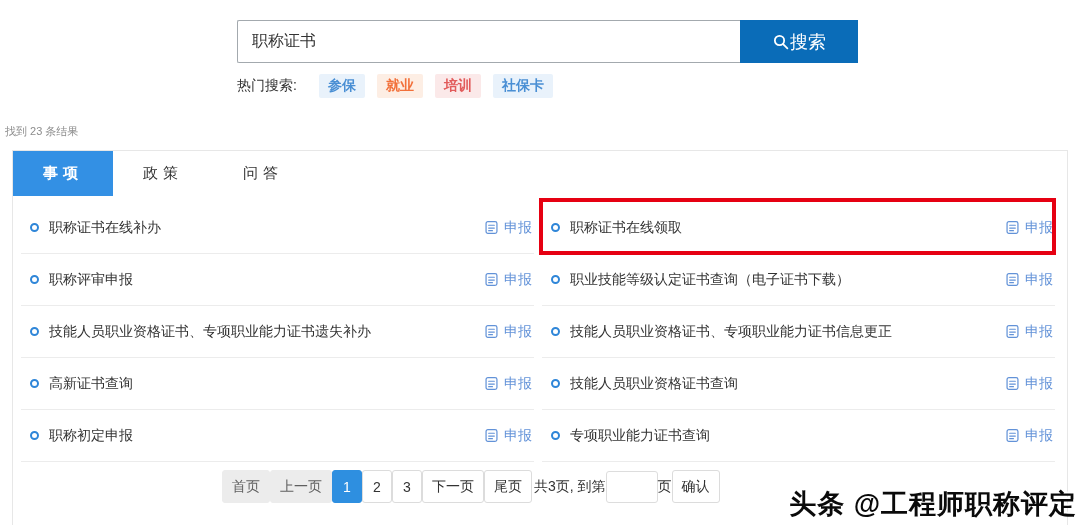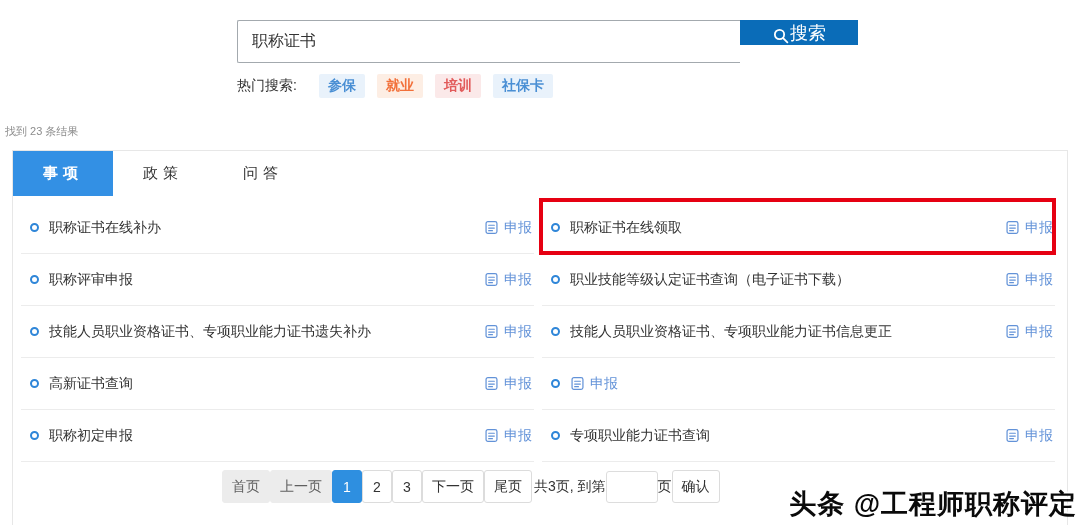--- a/index.html
+++ b/index.html
@@ -3,22 +3,22 @@
 <meta charset="utf-8">
 <style>
   * { margin: 0; padding: 0; box-sizing: border-box; }
   html, body { width: 1080px; height: 525px; background: #fff; overflow: hidden;
     font-family: "Liberation Sans", "DejaVu Sans", sans-serif; }
 
   
   .search-row { position: absolute; left: 237px; top: 20px; display: flex; }
   .search-input { width: 503px; height: 43px; border: 1px solid #a3a9ae; border-right: none;
     font-size: 16px; color: #333; padding: 16px 14px; outline: none; border-radius: 2px 0 0 2px; }
-  .search-btn { width: 118px; height: 25px; background: var(--search-btn, #0a6cb8); color: #fff;
-    border: none; font-size: 18px; display: flex; align-items: flex-end; justify-content: center;
+  .search-btn { width: 118px; height: 43px; background: var(--search-btn, #0a6cb8); color: #fff;
+    border: none; font-size: 18px; display: flex; align-items: center; justify-content: center;
     cursor: pointer; }
   .search-btn svg { width: 18px; height: 18px; }
 
   .hot-row { position: absolute; left: 237px; top: 74px; display: flex; align-items: center;
     font-size: 14px; color: #333; }
   .hot-label { margin-right: 22px; }
   .hot-tag { display: inline-block; padding: 3px 9px; margin-right: 12px; font-size: 14px;
     border-radius: 2px; cursor: pointer; font-weight: bold; }
 
   
@@ -195,20 +195,21 @@
               <rect x="2.2" y="1.8" width="11.6" height="12.4" rx="2"></rect>
               <line x1="5" y1="5.6" x2="11" y2="5.6"></line>
               <line x1="5" y1="8.6" x2="11" y2="8.6"></line>
               <line x1="5" y1="11.4" x2="9" y2="11.4"></line>
             </svg>
             <span>申报</span>
           </a>
         </div>
         <div class="row">
           <span class="bullet"></span>
+          <span class="item-label">技能人员职业资格证书查询</span>
           <a class="apply">
             <svg viewBox="0 0 16 16" fill="none" stroke="#6292d8" stroke-width="1.3" stroke-linecap="round">
               <rect x="2.2" y="1.8" width="11.6" height="12.4" rx="2"></rect>
               <line x1="5" y1="5.6" x2="11" y2="5.6"></line>
               <line x1="5" y1="8.6" x2="11" y2="8.6"></line>
               <line x1="5" y1="11.4" x2="9" y2="11.4"></line>
             </svg>
             <span>申报</span>
           </a>
         </div>

